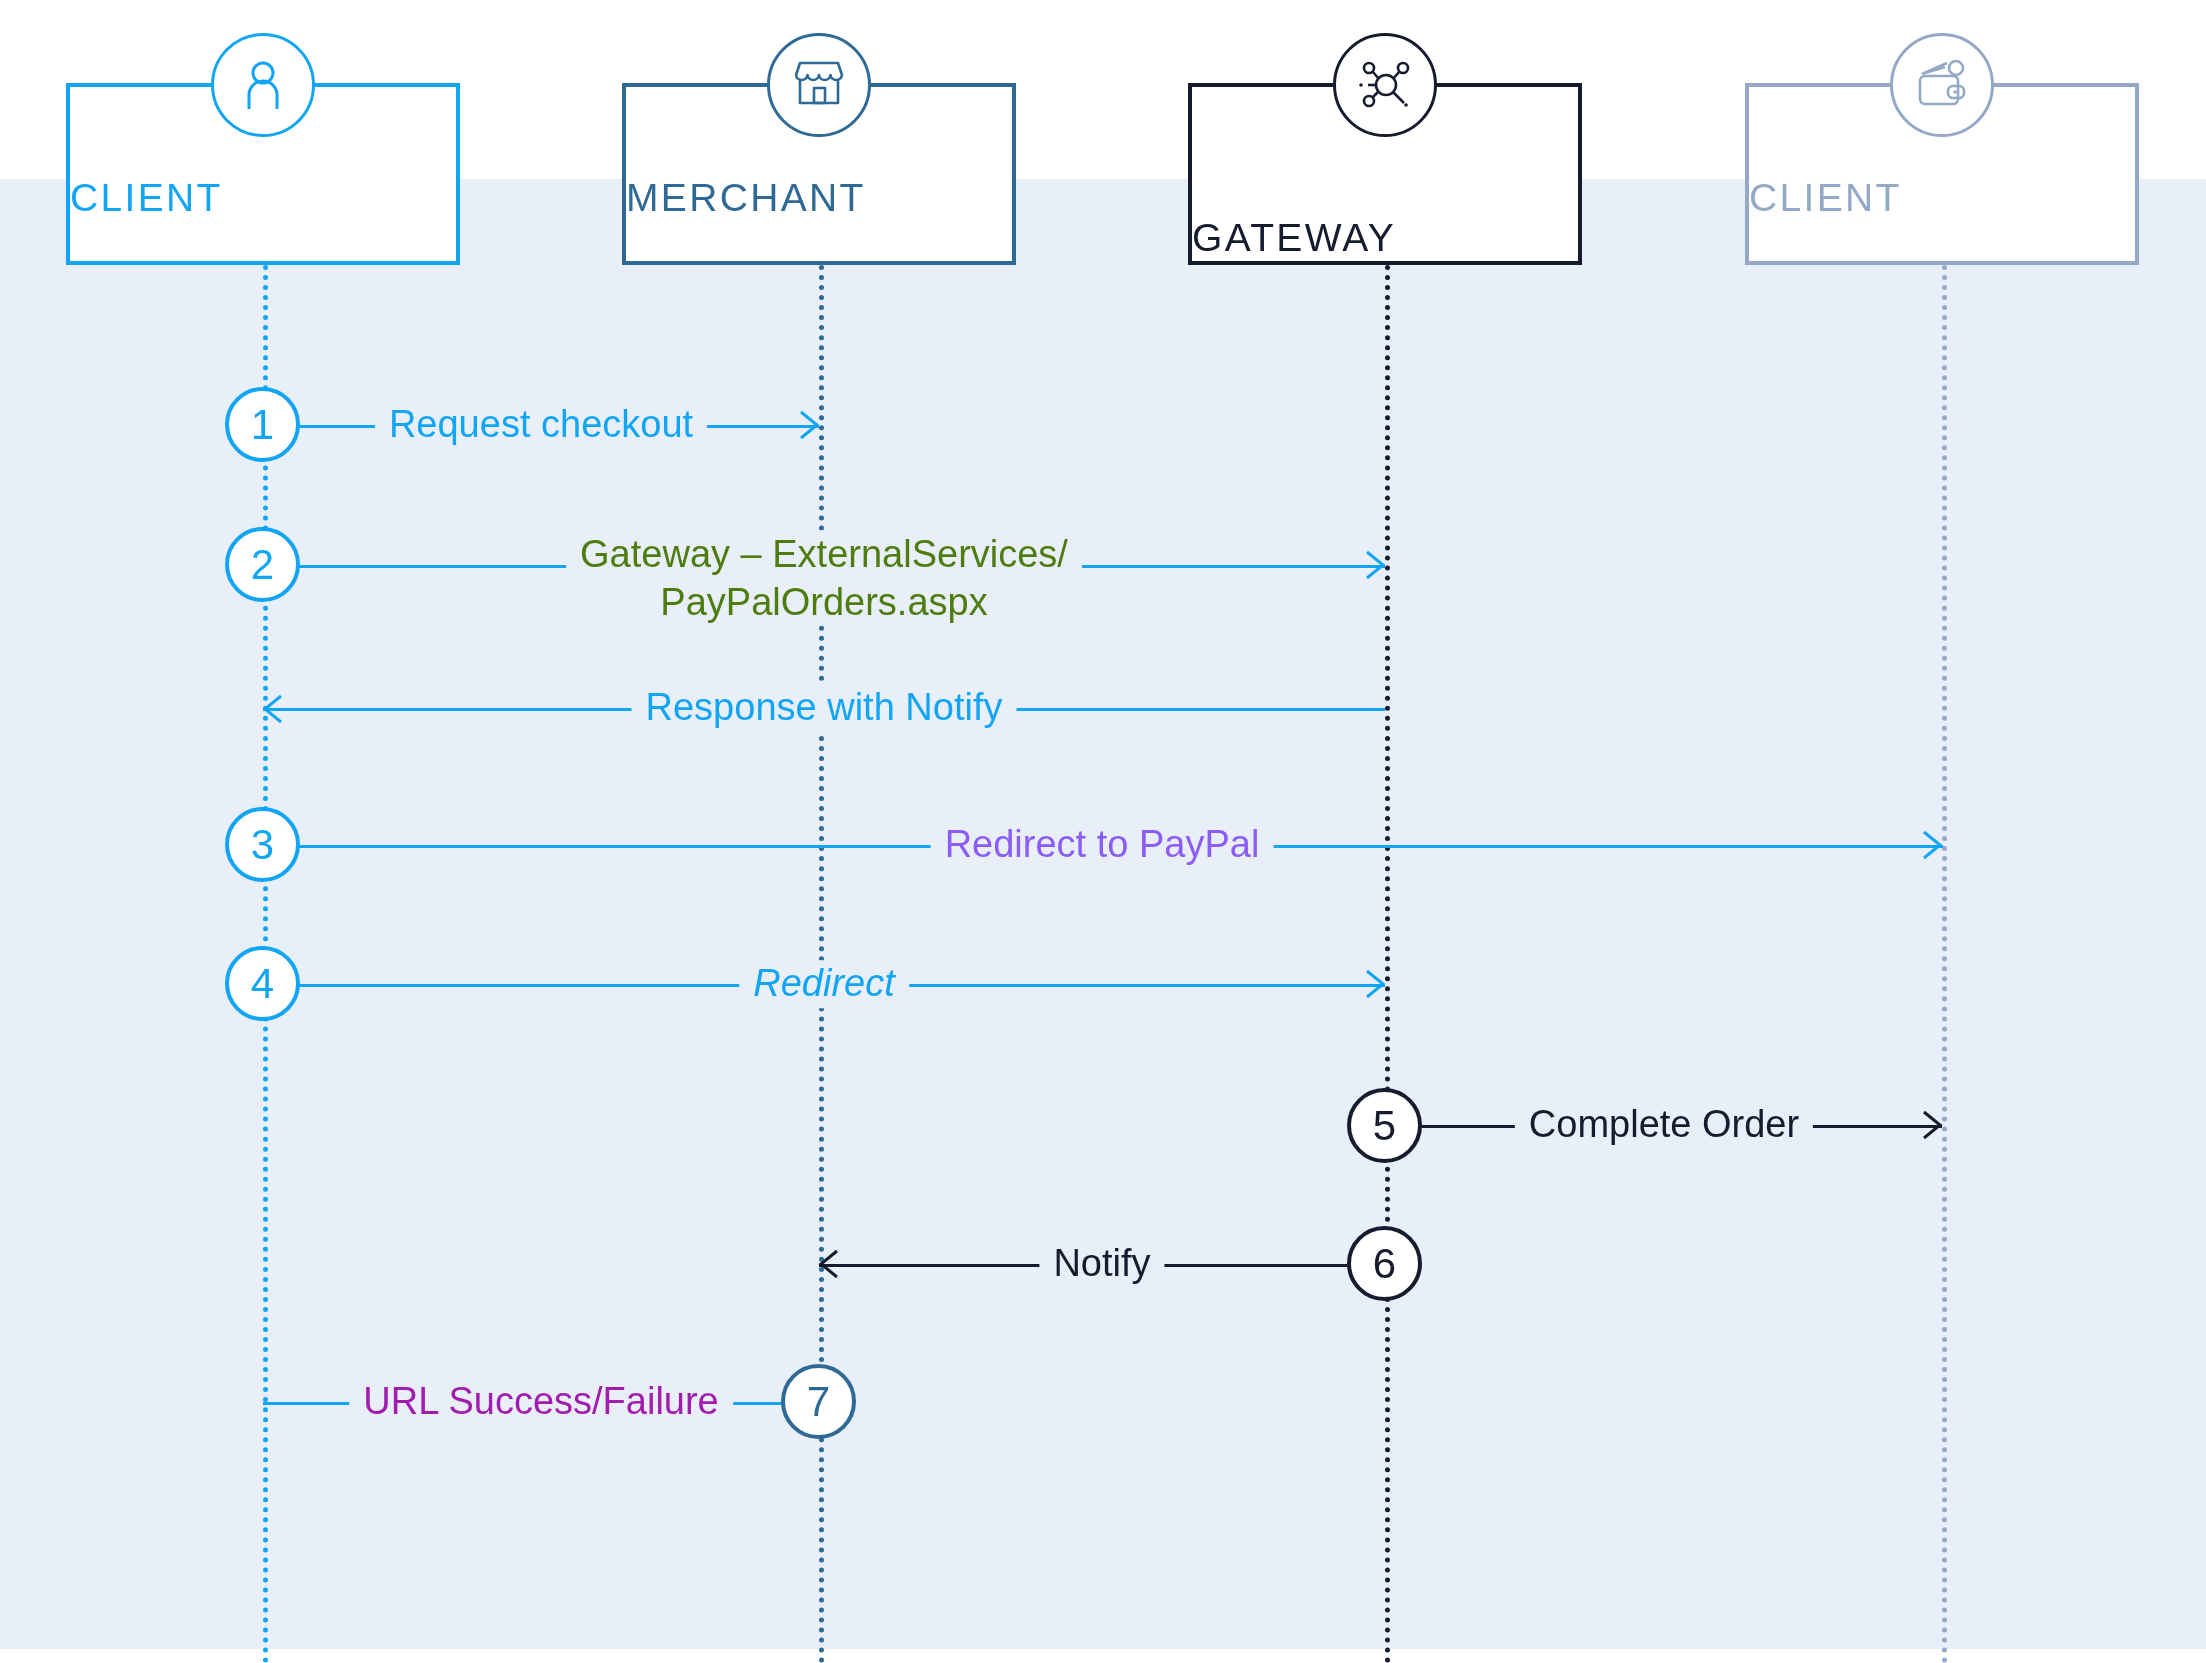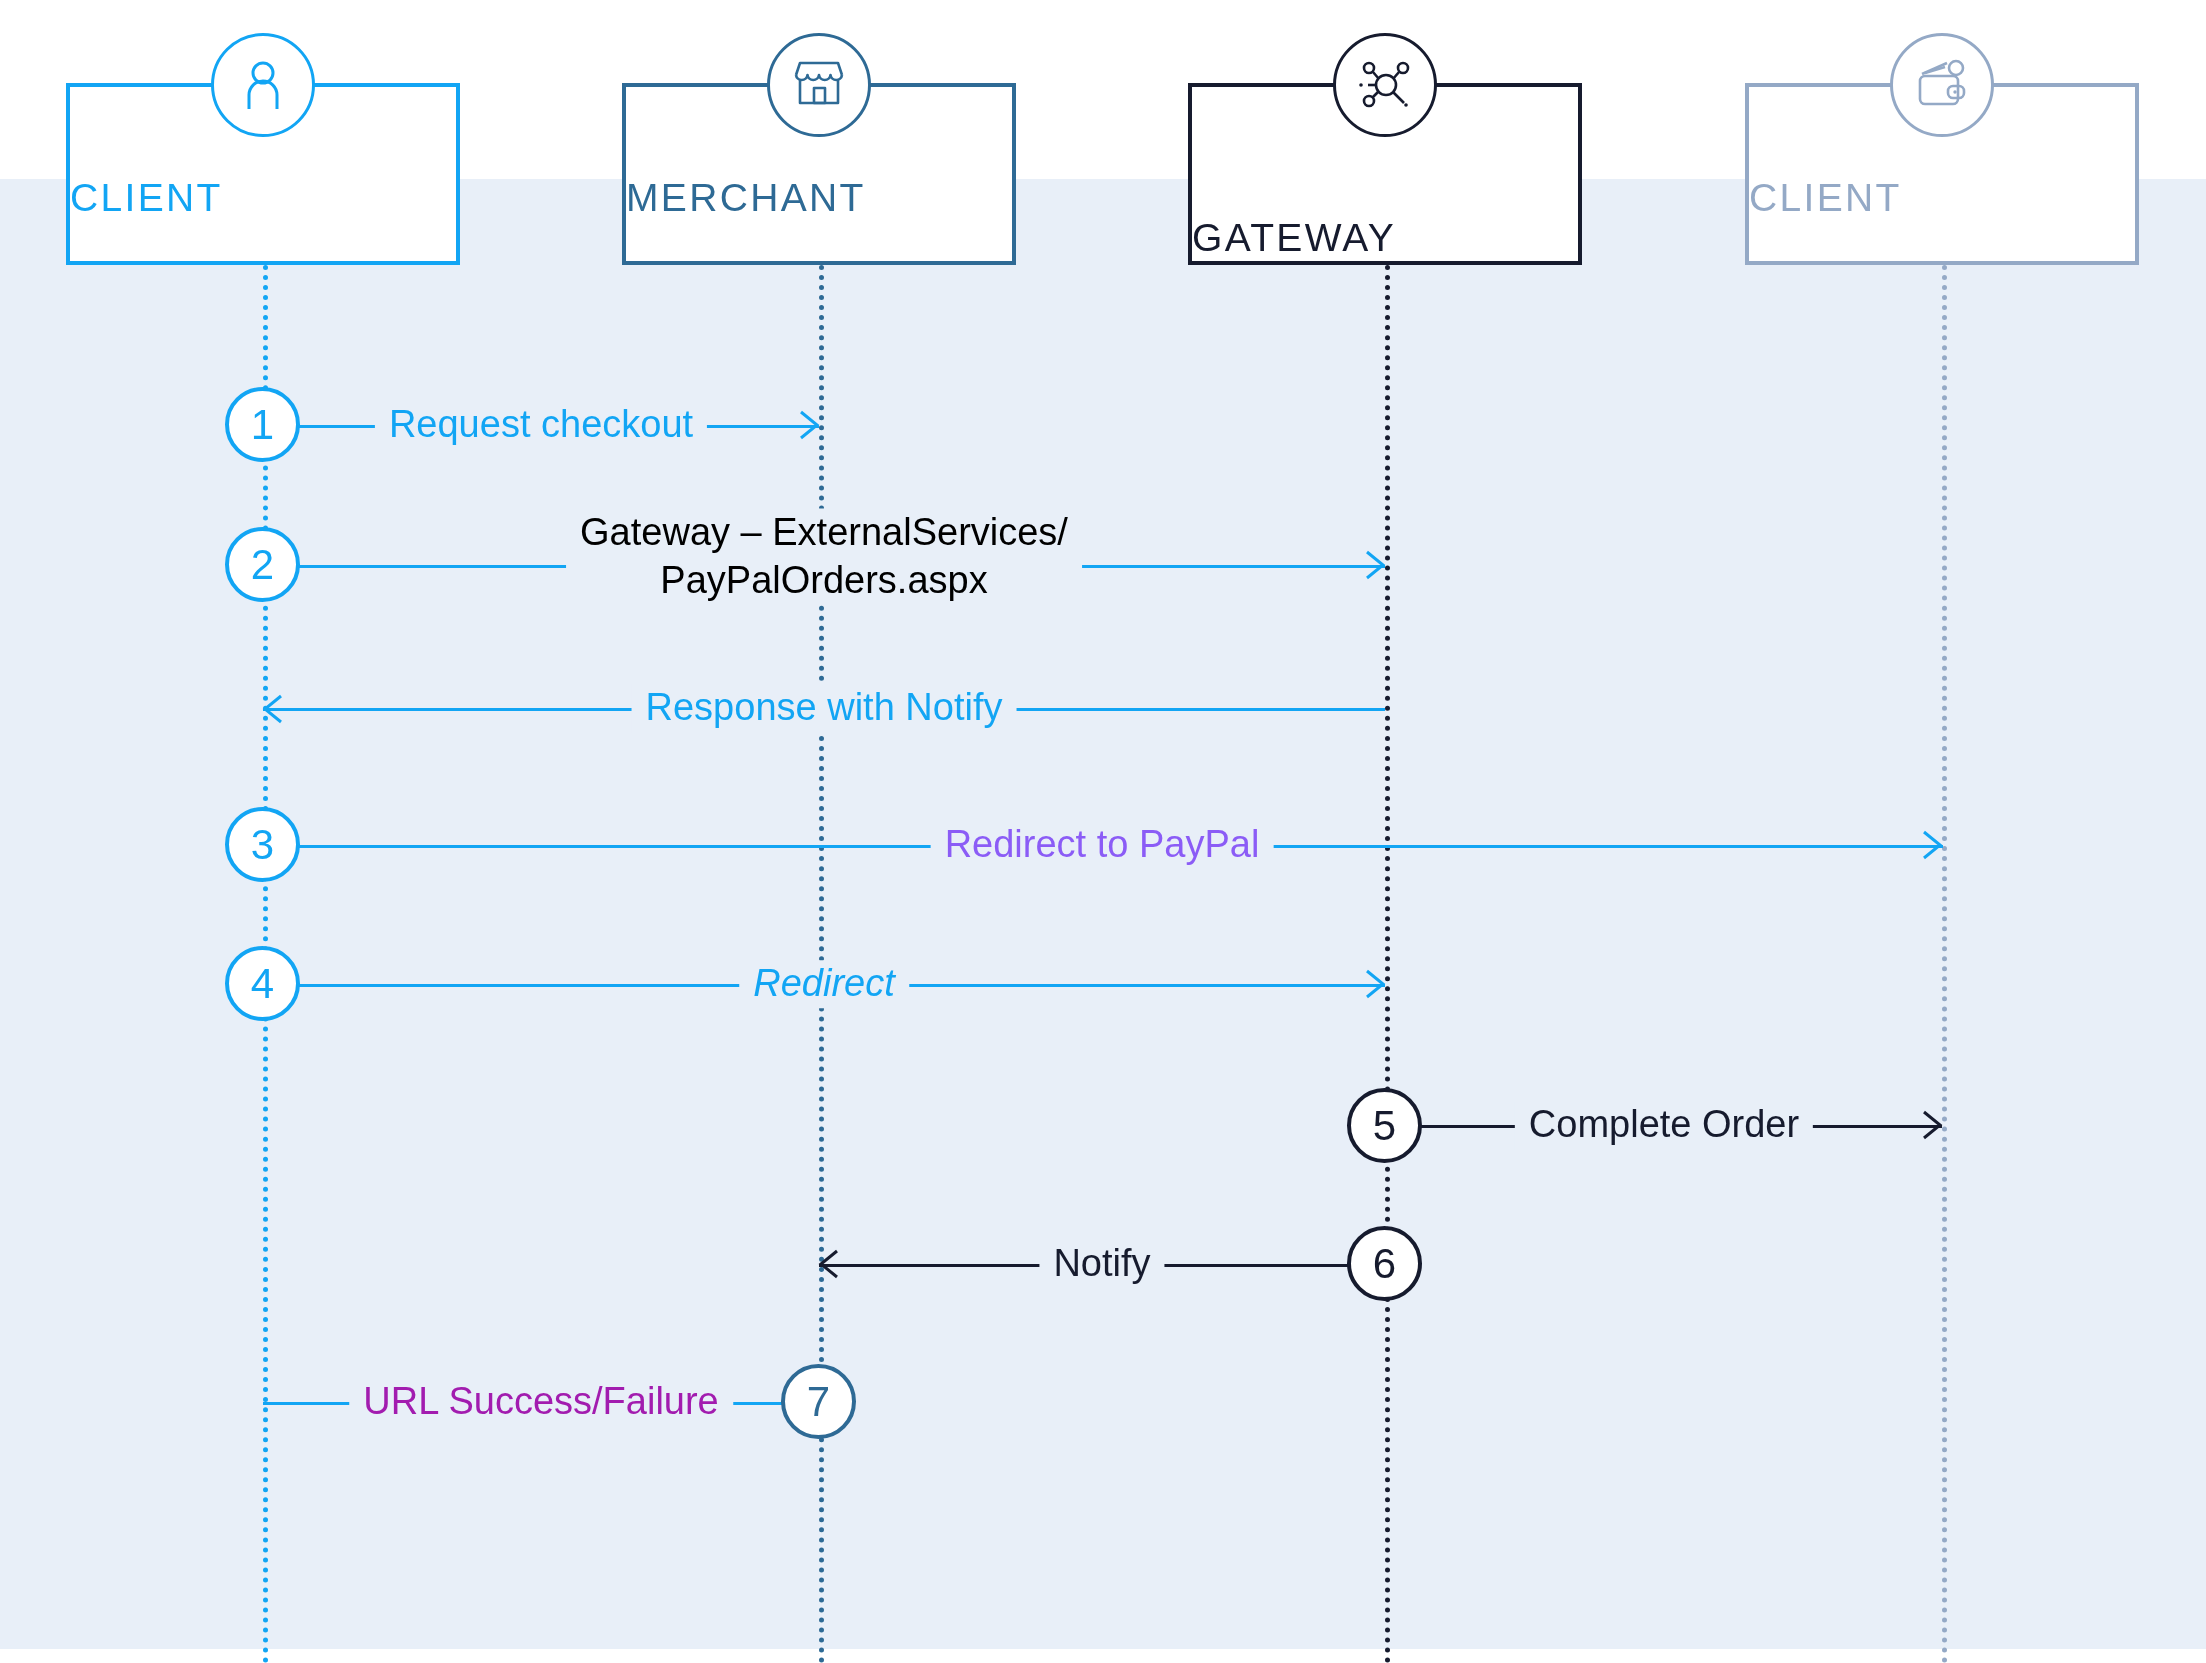--- a/index.html
+++ b/index.html
@@ -86,21 +86,21 @@
       <div class="msg" style="left: 263px; width: 556px; top: 425px; border-top-color: rgb(18, 165, 244);"></div>
       <div class="arrowhead" style="top: 408px; left: 791px;"><svg width="34" height="34" viewBox="0 0 34 34" fill="none" stroke="#12a5f4" stroke-width="3">
           <path d="M10 4 L26 17 L10 30"></path>
         </svg></div>
       <div class="mlabel" style="color: rgb(18, 165, 244); left: 541px; top: 425px;">Request checkout</div>
       <div class="stepnum" style="color: rgb(18, 165, 244); left: 225px; top: 387px;">1</div>
       <div class="msg" style="left: 263px; width: 1122px; top: 565px; border-top-color: rgb(18, 165, 244);"></div>
       <div class="arrowhead" style="top: 548px; left: 1357px;"><svg width="34" height="34" viewBox="0 0 34 34" fill="none" stroke="#12a5f4" stroke-width="3">
           <path d="M10 4 L26 17 L10 30"></path>
         </svg></div>
-      <div class="mlabel" style="color: #000000; left: 824px; top: 556px;">Gateway – ExternalServices/
+      <div class="mlabel" style="color: #4d7c0f; left: 824px; top: 578px;">Gateway – ExternalServices/
 PayPalOrders.aspx</div>
       <div class="stepnum" style="color: rgb(18, 165, 244); left: 225px; top: 527px;">2</div>
       <div class="msg" style="left: 263px; width: 1122px; top: 708px; border-top-color: rgb(18, 165, 244);"></div>
       <div class="arrowhead" style="top: 692px; left: 257px;"><svg width="34" height="34" viewBox="0 0 34 34" fill="none" stroke="#12a5f4" stroke-width="3">
           <path d="M24 4 L8 17 L24 30"></path>
         </svg></div>
       <div class="mlabel" style="color: rgb(18, 165, 244); left: 824px; top: 708px;">Response with Notify</div>
       <div class="msg" style="left: 263px; width: 1680px; top: 845px; border-top-color: rgb(18, 165, 244);"></div>
       <div class="arrowhead" style="top: 828px; left: 1914px;"><svg width="34" height="34" viewBox="0 0 34 34" fill="none" stroke="#12a5f4" stroke-width="3">
           <path d="M10 4 L26 17 L10 30"></path>

